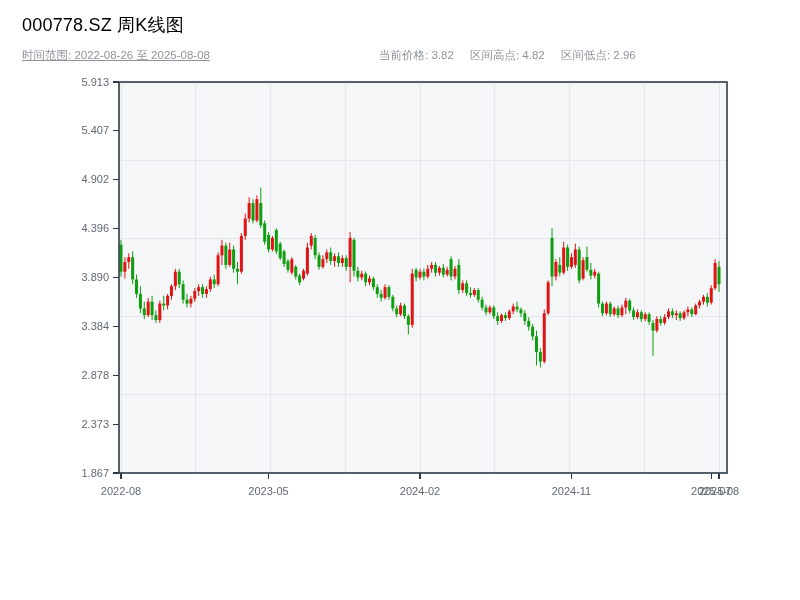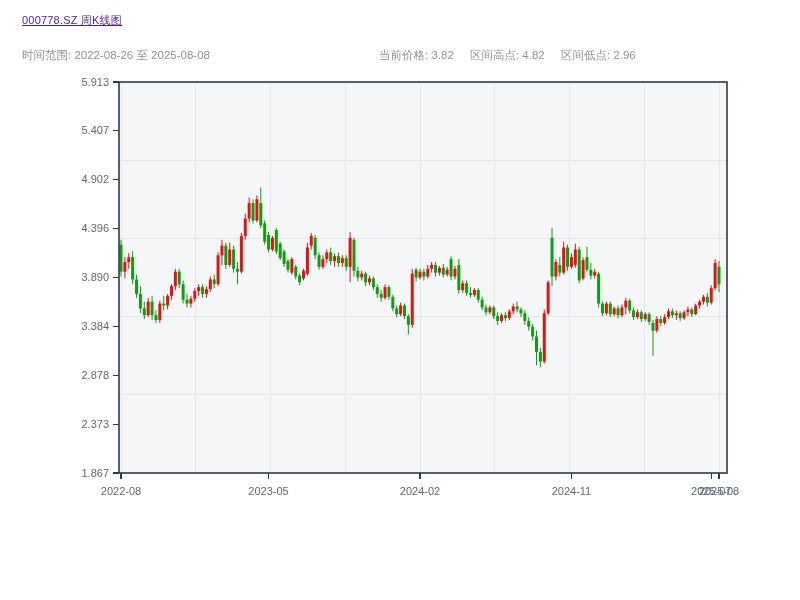--- a/index.html
+++ b/index.html
@@ -1,19 +1,19 @@
 <!DOCTYPE html>
 <html><head>
 <meta charset="utf-8">
 <style>
   html,body{margin:0;padding:0;background:#ffffff;}
   .page{position:relative;width:800px;height:600px;background:#ffffff;overflow:hidden;
         font-family:"Liberation Sans","DejaVu Sans",sans-serif;}
-  .title{position:absolute;left:22px;top:13px;font-size:11px;font-weight:400;color:#4c1d95;letter-spacing:.2px;text-decoration:underline;}
-  .subtitle{position:absolute;left:22px;top:48px;font-size:11.5px;color:#8e949c;}
+  .title{position:absolute;left:22px;top:13px;font-size:18px;font-weight:400;color:#000000;letter-spacing:.2px;}
+  .subtitle{position:absolute;left:22px;top:48px;font-size:11.5px;color:#8e949c;text-decoration:underline;}
   .stats{position:absolute;left:379px;top:48px;font-size:11.5px;color:#8e949c;white-space:nowrap;}
   .stats span{margin-right:13px;}
   svg{position:absolute;left:0;top:0;}
 </style>
 <title>000778.SZ 周K线图</title></head>
 <body>
 
 <div class="page">
   <div class="title">000778.SZ 周K线图</div>
   <div class="subtitle">时间范围: 2022-08-26 至 2025-08-08</div>

